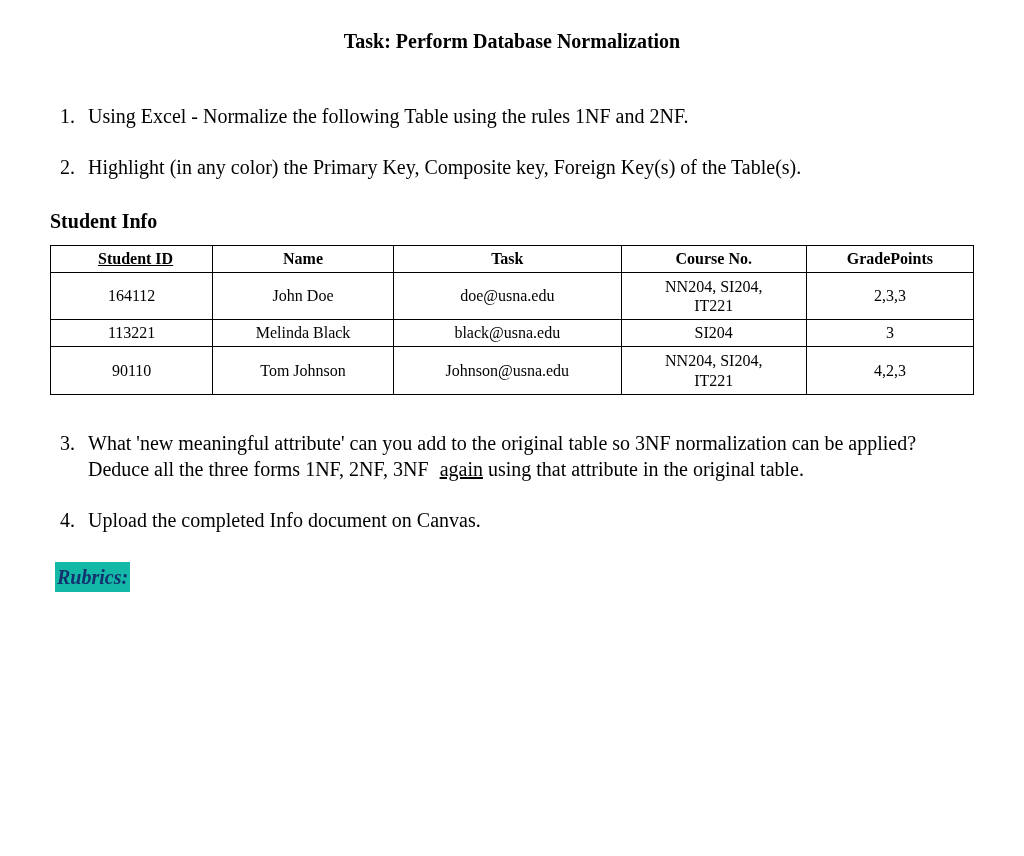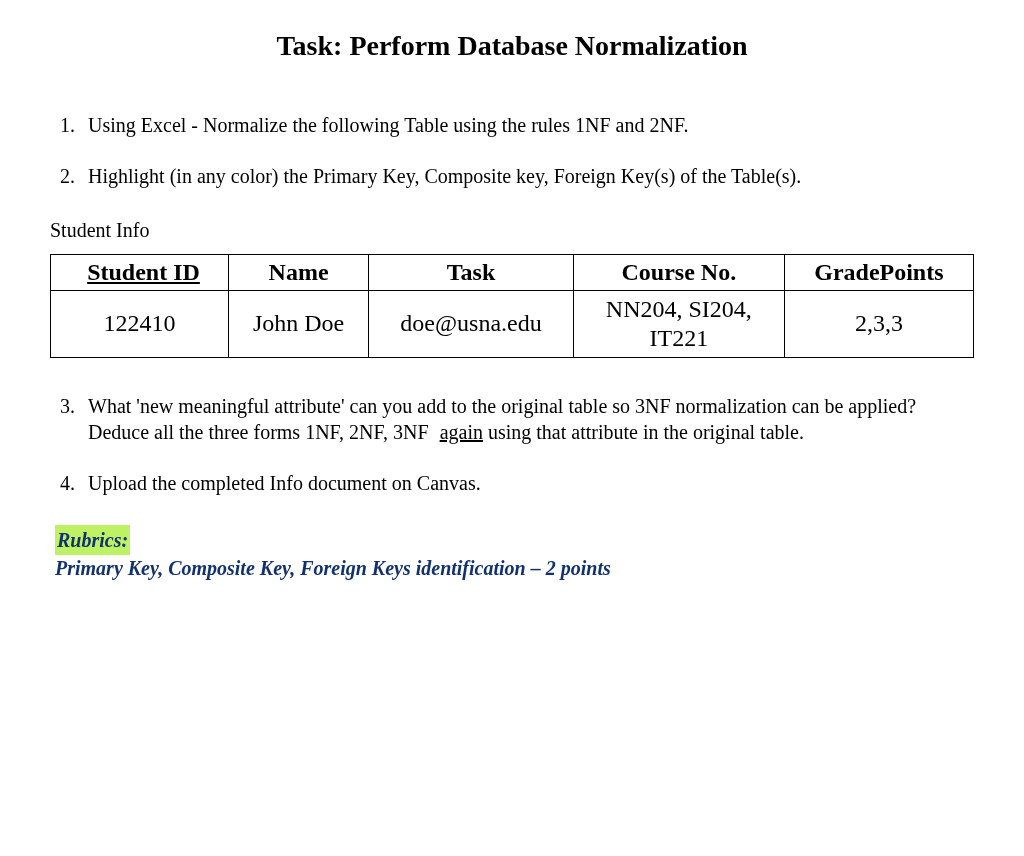--- a/index.html
+++ b/index.html
@@ -8,48 +8,48 @@
       color: #000;
       background: #fff;
       margin: 0;
       padding: 30px 50px 30px 50px;
       width: 1024px;
       box-sizing: border-box;
     }
     .title {
       text-align: center;
       font-weight: bold;
-      font-size: 28px;
+      font-size: 20px;
       margin-top: 0;
       margin-bottom: 50px;
     }
     .numbered-list {
       padding-left: 30px;
       margin: 0;
     }
     .numbered-list li {
       margin-bottom: 25px;
       padding-left: 8px;
       line-height: 1.3;
     }
     .section-heading {
-      font-weight: normal;
+      font-weight: bold;
       margin-top: 30px;
       margin-bottom: 12px;
     }
     table {
       border-collapse: collapse;
       width: 100%;
       margin-bottom: 35px;
     }
     th, td {
       border: 1.5px solid #000;
       text-align: center;
       padding: 4px 8px;
-      font-size: 24px;
+      font-size: 16px;
       vertical-align: middle;
       font-family: Liberation Serif, serif;
     }
     th {
       font-weight: bold;
     }
     th.underline {
       font-weight: bold;
     }
     th.underline span {
@@ -61,21 +61,21 @@
       margin-left: 6px;
     }
     .rubrics-block {
       margin-top: 30px;
       font-style: italic;
       font-weight: bold;
       color: #12326f;
       line-height: 1.4;
     }
     .rubrics-label {
-      background: #bef264;
+      background: #14b8a6;
       padding: 4px 2px;
     }
     .rubrics-sub {
       font-weight: normal;
     }
     .cell-multiline {
       line-height: 1.2;
     }
   </style>
 </head>
@@ -95,35 +95,51 @@
     <tr>
       <th class="underline"><span> Student ID</span></th>
       <th>Name</th>
       <th>Task</th>
       <th>Course No.</th>
       <th>GradePoints</th>
     </tr>
   </thead>
   <tbody>
     <tr>
-      <td>122410</td>
+      <td>164112</td>
       <td>John Doe</td>
       <td>doe@usna.edu</td>
       <td class="cell-multiline">
         <span>NN204, SI204,</span><br>
         <span>IT221</span>
       </td>
       <td>2,3,3</td>
+    </tr>
+    <tr>
+      <td>113221</td>
+      <td>Melinda Black</td>
+      <td>black@usna.edu</td>
+      <td>SI204</td>
+      <td>3</td>
+    </tr>
+    <tr>
+      <td>90110</td>
+      <td>Tom Johnson</td>
+      <td>Johnson@usna.edu</td>
+      <td class="cell-multiline">
+        <span>NN204, SI204,</span><br>
+        <span>IT221</span>
+      </td>
+      <td>4,2,3</td>
     </tr>
   </tbody>
 </table>
 
 <ol class="numbered-list" start="3">
   <li>
     <span>What 'new meaningful attribute' can you add to the original table so 3NF normalization can be applied?  Deduce all the three forms 1NF, 2NF, 3NF </span><span class="again">again</span><span> using that attribute in the original table.</span>
   </li>
   <li>Upload the completed Info document on Canvas.</li>
 </ol>
 
 <div class="rubrics-block">
   <div>&nbsp;<span class="rubrics-label">Rubrics:</span></div>
-  <div>&nbsp;<span>Primary Key, Composite Key, Foreign Keys identification – 2 points</span></div>
 </div>
 
 </body></html>

